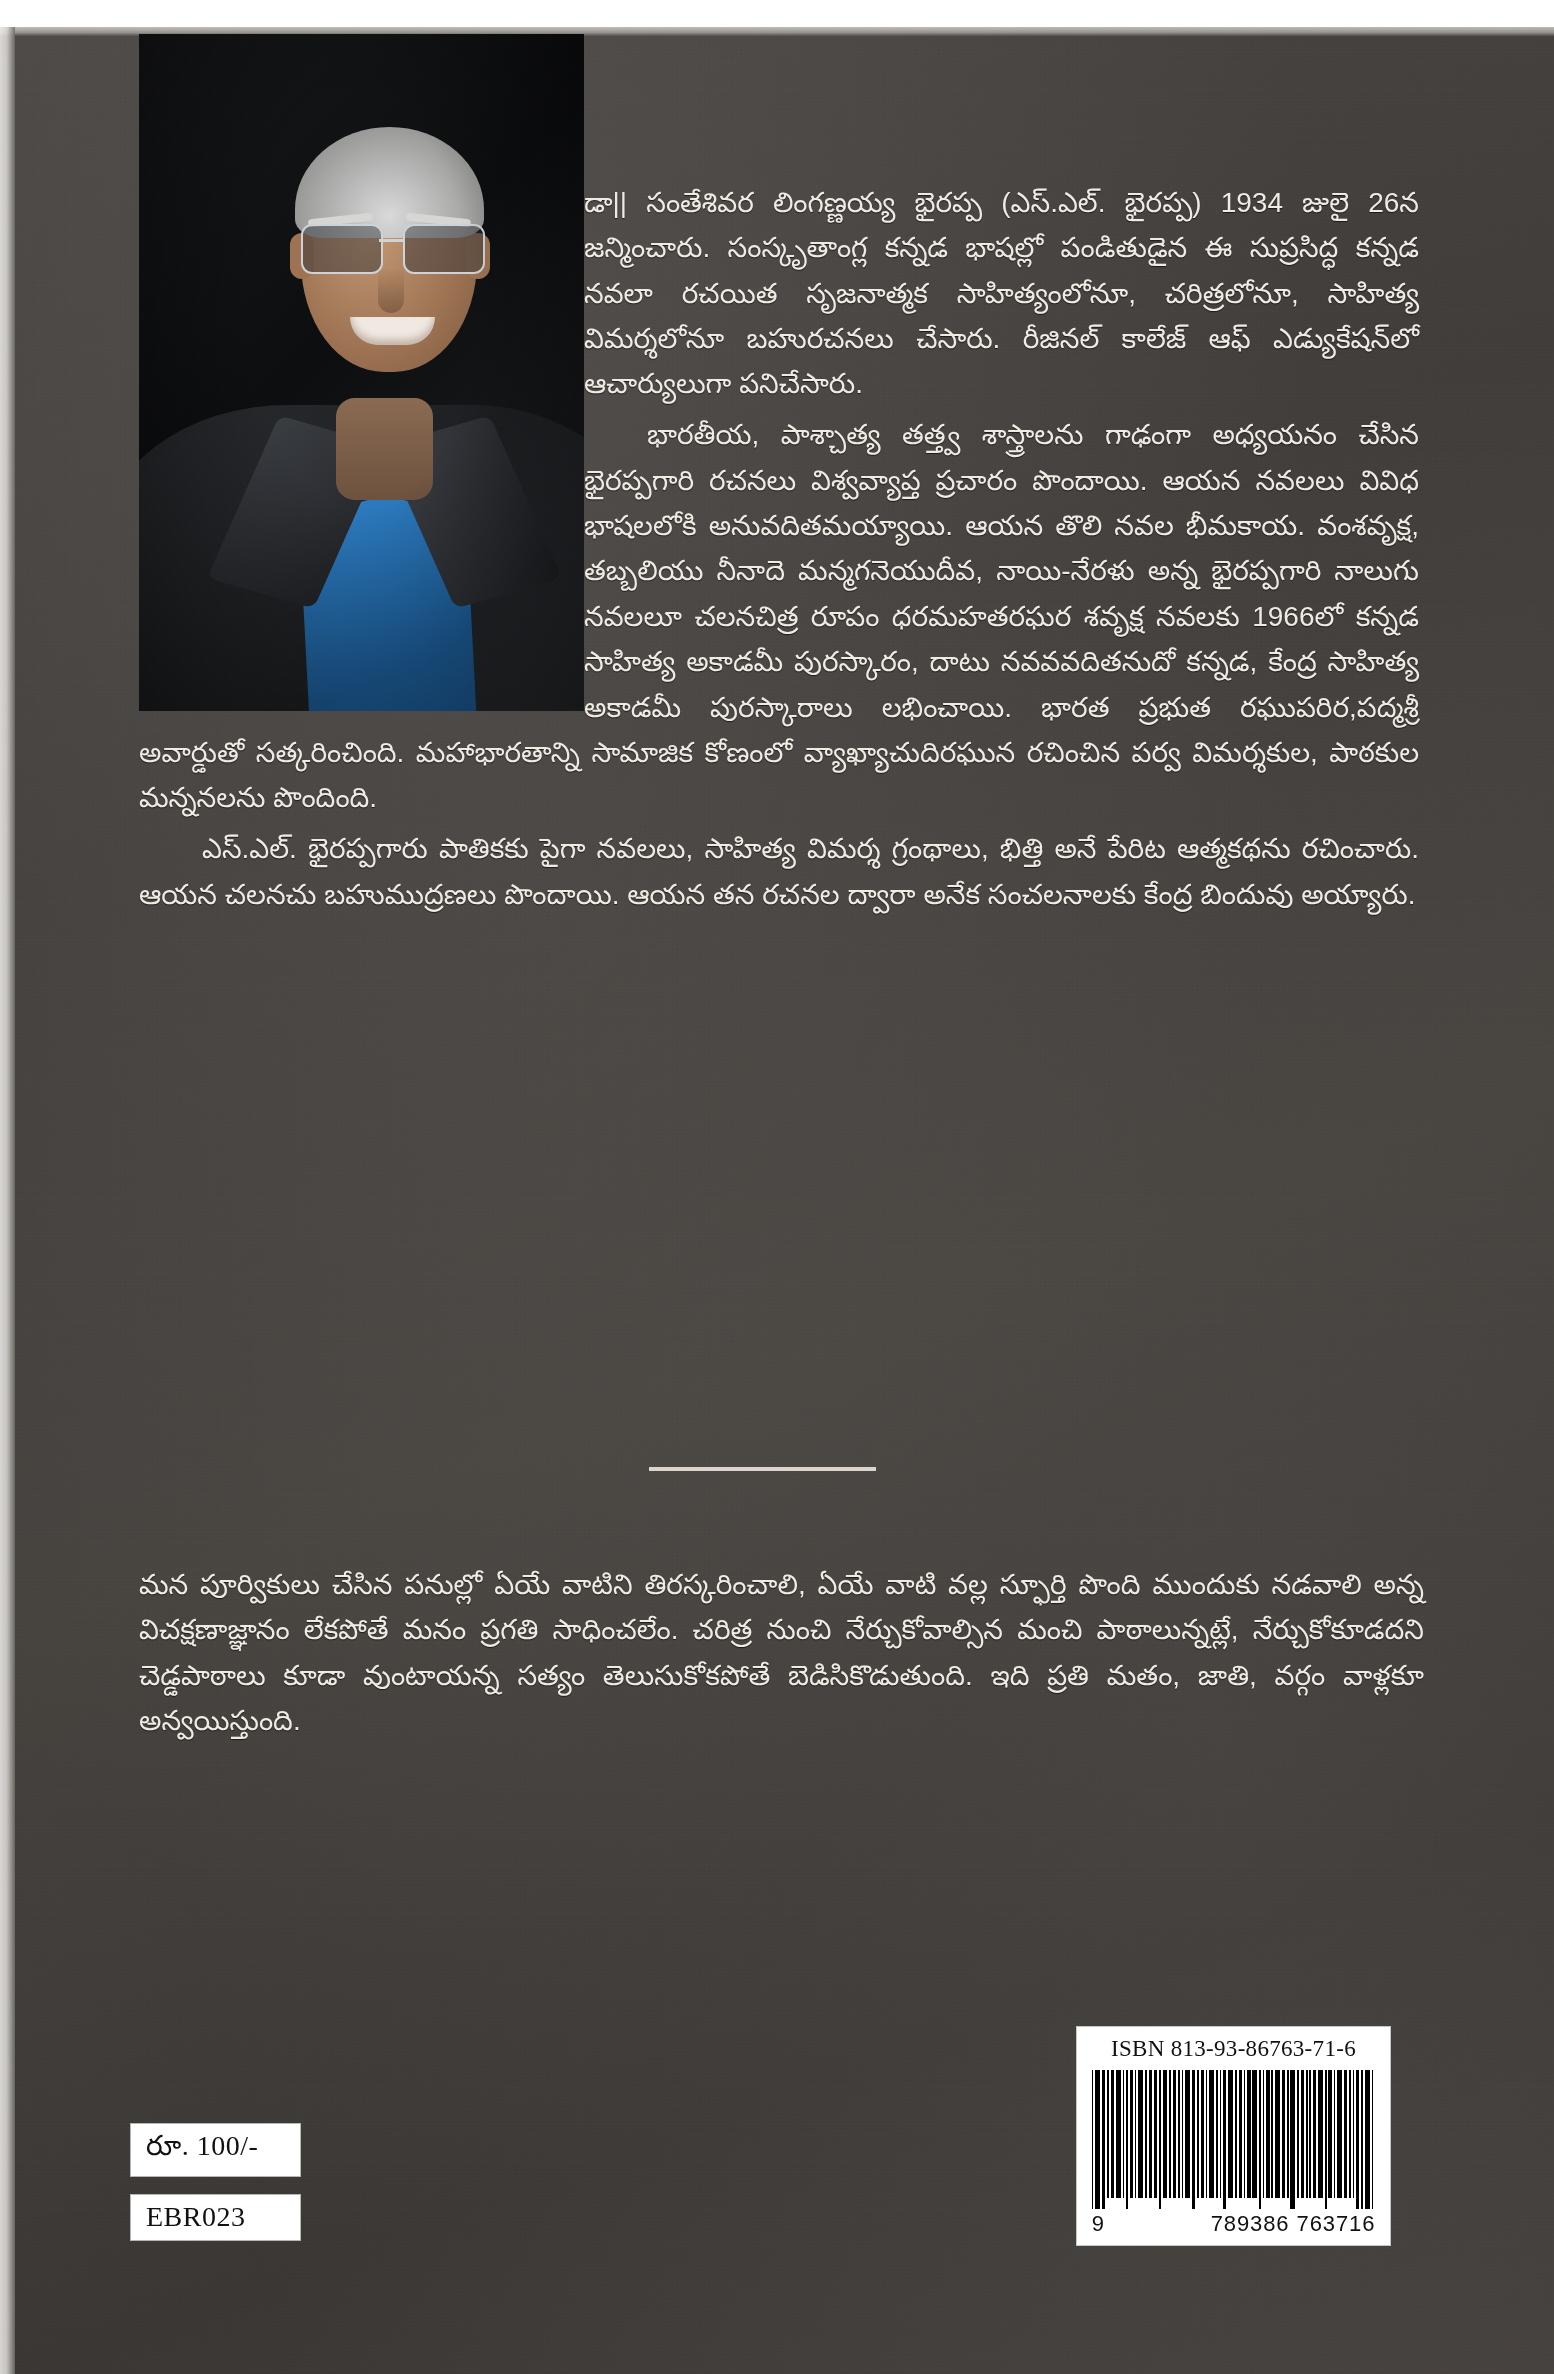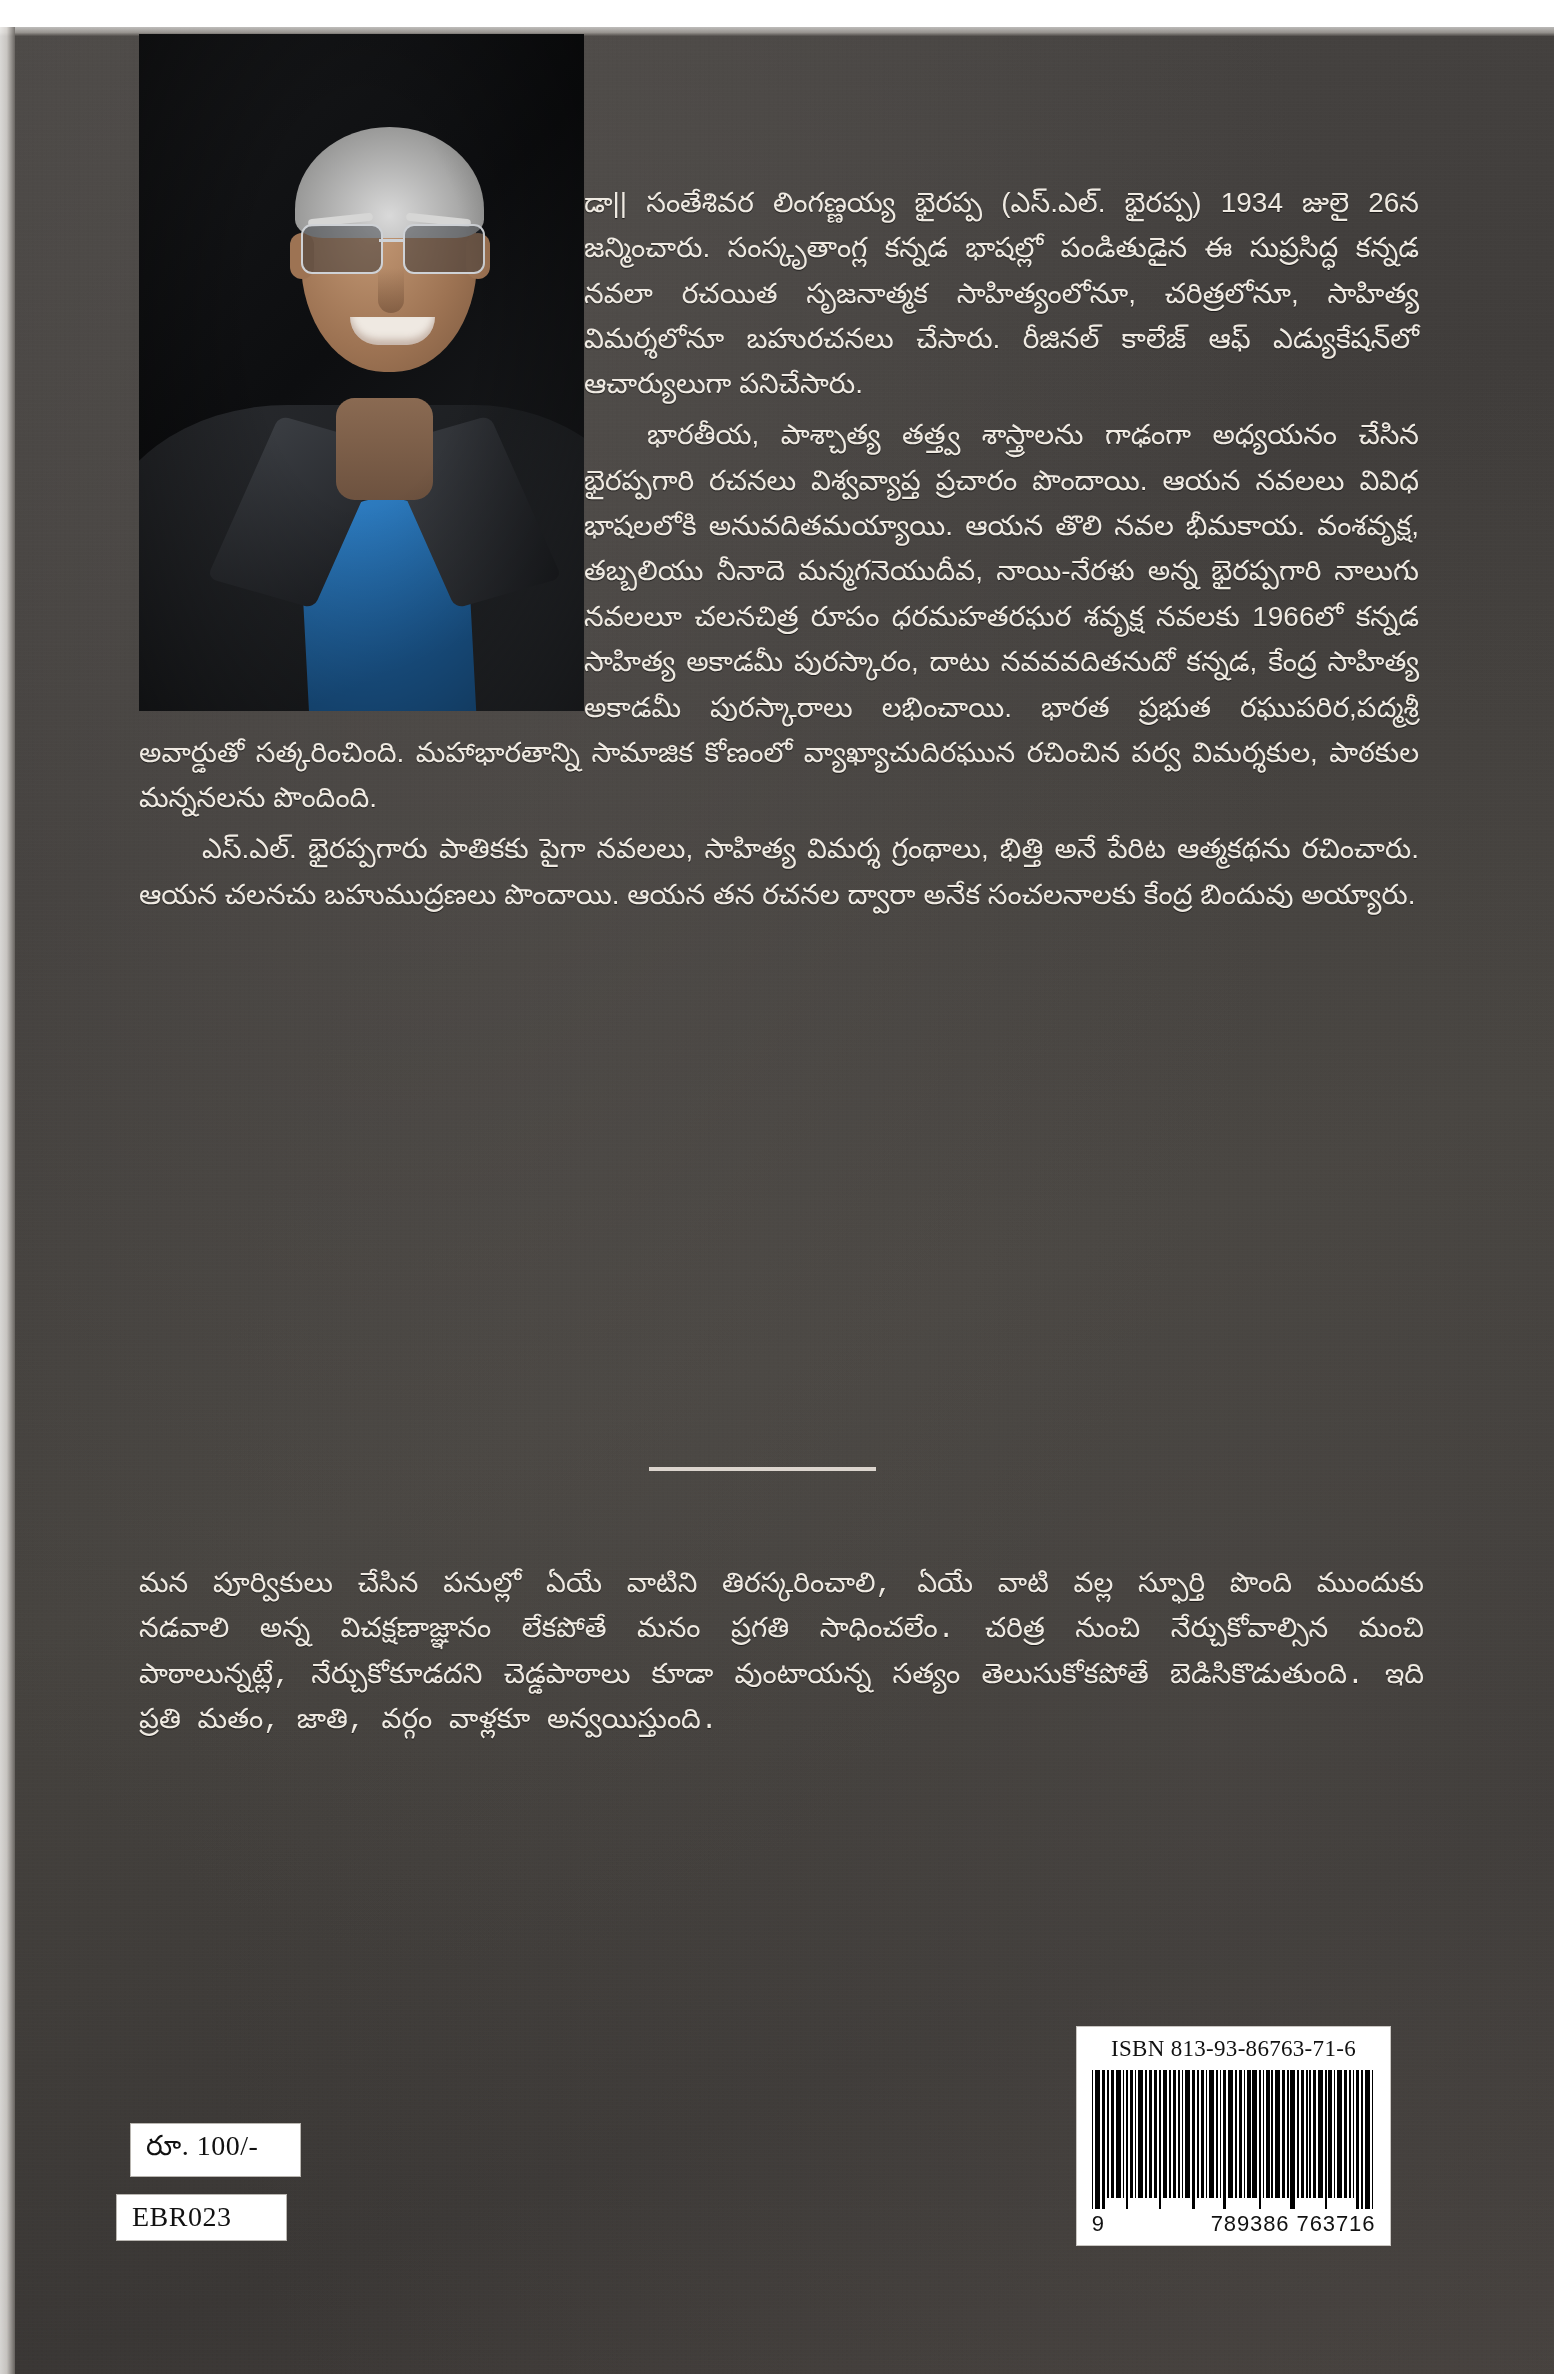--- a/index.html
+++ b/index.html
@@ -196,37 +196,36 @@
   .blurb {
     position: absolute;
     left: 139px;
     top: 1535px;
     width: 1285px;
     color: #efeae2;
     font-size: 28px;
     line-height: 1.62;
     text-align: justify;
     text-shadow: 0 0.9px 0.9px rgba(0,0,0,.6);
-    font-family: Liberation Mono, monospace;
   }
   .blurb p { margin: 0; }
 
   
   .price-box, .code-box {
     position: absolute;
     background: #ffffff;
     color: #111;
     border: 0.9px solid #b9b6b1;
     font-size: 28px;
     font-family: "Liberation Serif", serif;
     padding: 5.6px 15px 7.4px 15px;
     letter-spacing: 0.5px;
   }
   .price-box { left: 130px; top: 2096px; width: 139px; }
-  .code-box  { left: 116px; top: 2167px; width: 139px; }
+  .code-box  { left: 130px; top: 2167px; width: 139px; }
 
   
   .logo {
     position: absolute;
     left: 640px;
     top: 1915px;
     width: 260px;
     height: 362px;
   }
   .logo-deity {

